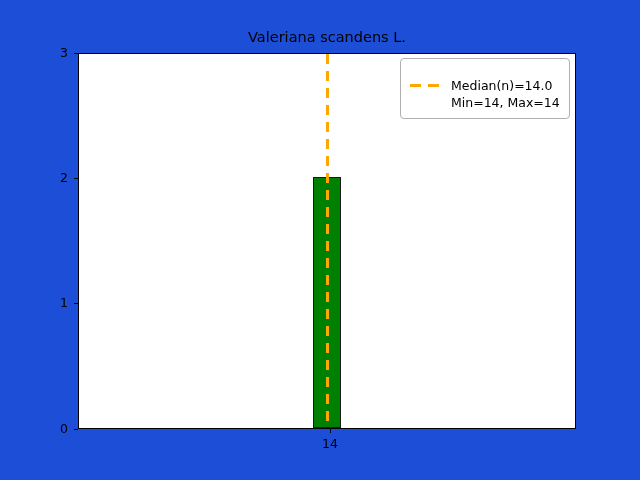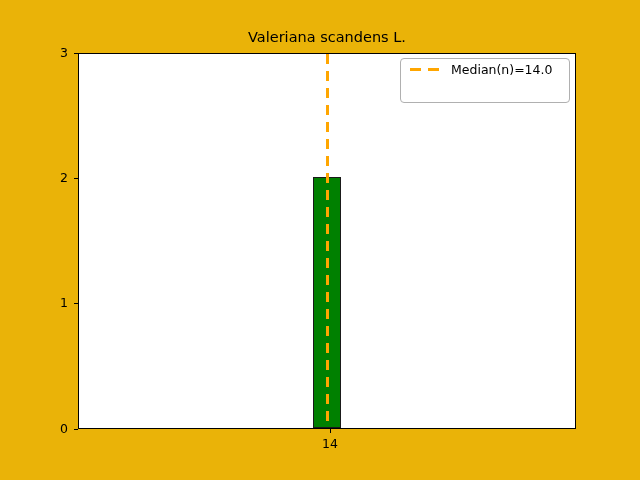--- a/index.html
+++ b/index.html
@@ -11,21 +11,21 @@
     width: 640px;
     height: 480px;
     font-family: "DejaVu Sans", sans-serif;
     color: #000000;
     overflow: hidden;
   }
   #figure {
     position: relative;
     width: 640px;
     height: 480px;
-    background: #eab308;
+    background: #1d4ed8;
   }
 
   
   #chart-title {
     position: absolute;
     left: 78px;
     top: 28px;
     width: 498px;
     text-align: center;
     font-size: 14.5px;
@@ -121,21 +121,21 @@
 
   
   #legend {
     position: absolute;
     left: 400px;
     top: 58px;
     width: 170px;
     border: 1px solid #b0b0b0;
     border-radius: 4px;
     background: #ffffff;
-    padding: 2px 8px 7px 8px;
+    padding: 18px 8px 7px 8px;
     box-sizing: border-box;
   }
   .legend-row {
     display: flex;
     align-items: center;
     height: 17px;
   }
   .legend-swatch {
     width: 34px;
     height: 17px;
@@ -195,16 +195,17 @@
   </div>
 
 
   <div id="legend">
     <div class="legend-row">
       <span class="legend-swatch"></span>
       <span class="legend-text">Median(n)=14.0</span>
     </div>
     <div class="legend-row continuation">
       <span class="legend-swatch"></span>
+      <span class="legend-text">Min=14, Max=14</span>
     </div>
   </div>
 
 </div>
 
 </body></html>

